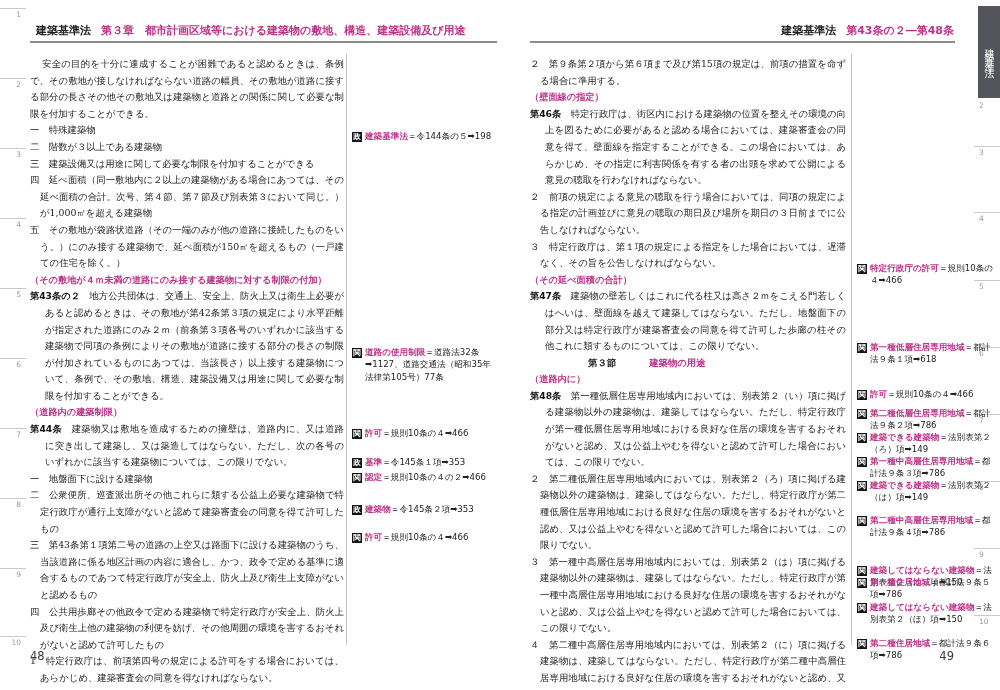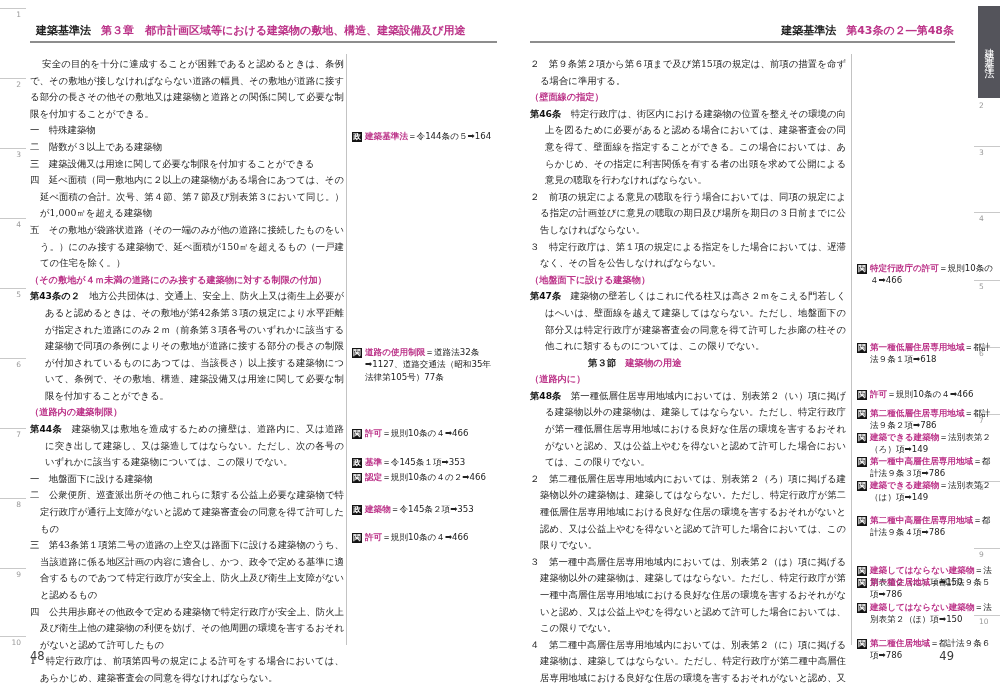--- a/index.html
+++ b/index.html
@@ -20,21 +20,21 @@
   .txt{position:absolute;top:56px;font-size:9.4px;line-height:16.6px;text-align:justify;}
   .txt>div{margin:0;}
   .cont{text-indent:12px;}
   .cap{color:#bc3489;font-weight:bold;font-family:Liberation Serif, serif;font-size:9.2px;}
   .art{padding-left:15px;text-indent:-15px;}
   .art b{font-family:"DejaVu Sans","Liberation Sans",sans-serif;font-size:9.2px;color:#111;}
   .par{margin-left:5px;padding-left:10px;text-indent:-10px;}
   .itm{margin-left:9px;padding-left:10px;text-indent:-10px;}
   .sec{padding-left:58px;font-weight:bold;font-family:"DejaVu Sans","Liberation Sans",sans-serif;font-size:9.4px;}
   .sec .snum{color:#222;margin-right:9px;}
-  .sec .sttl{color:#bc3489;}
+  .sec .sttl{color:#bc3489;margin-left:24px;}
   
   .vline{position:absolute;top:54px;height:591px;width:1px;background:#c3c3c3;}
   
   .notes{position:absolute;top:0;height:690px;}
   .note{position:absolute;left:0;right:0;font-family:"DejaVu Sans","Liberation Sans",sans-serif;
         font-size:8.6px;line-height:12.4px;padding-left:13px;text-indent:-13px;text-align:left;}
   .nicon{display:inline-block;width:10px;height:10px;background:#141414;color:#ffffff;
          font-size:7.5px;line-height:10px;text-align:center;margin-right:3px;text-indent:0;
          vertical-align:0.5px;font-weight:bold;}
   .nlabel{color:#bc3489;font-weight:bold;}
@@ -144,21 +144,21 @@
     <div class="itm">三　第43条第１項第二号の道路の上空又は路面下に設ける建築物のうち、当該道路に係る地区計画の内容に適合し、かつ、政令で定める基準に適合するものであつて特定行政庁が安全上、防火上及び衛生上支障がないと認めるもの</div>
     <div class="itm">四　公共用歩廊その他政令で定める建築物で特定行政庁が安全上、防火上及び衛生上他の建築物の利便を妨げ、その他周囲の環境を害するおそれがないと認めて許可したもの</div>
     <div class="par">1　特定行政庁は、前項第四号の規定による許可をする場合においては、あらかじめ、建築審査会の同意を得なければならない。</div>
     <div class="cap">（私道の変更又は廃止の制限）</div>
 
   </div>
 
   <div class="vline" style="left:346px"></div>
 
   <div class="notes" style="left:352px;width:146px">
-    <div class="note" style="top:130px"><span class="nicon">政</span><span class="nlabel">建築基準法</span><span class="nrest">＝令144条の５➡164</span></div>
+    <div class="note" style="top:130px"><span class="nicon">政</span><span class="nlabel">建築基準法</span><span class="nrest">＝令144条の５➡198</span></div>
     <div class="note" style="top:346px"><span class="nicon">関</span><span class="nlabel">道路の使用制限</span><span class="nrest">＝道路法32条➡1127、道路交通法（昭和35年法律第105号）77条</span></div>
     <div class="note" style="top:427px"><span class="nicon">関</span><span class="nlabel">許可</span><span class="nrest">＝規則10条の４➡466</span></div>
     <div class="note" style="top:456px"><span class="nicon">政</span><span class="nlabel">基準</span><span class="nrest">＝令145条１項➡353</span></div>
     <div class="note" style="top:471px"><span class="nicon">関</span><span class="nlabel">認定</span><span class="nrest">＝規則10条の４の２➡466</span></div>
     <div class="note" style="top:503px"><span class="nicon">政</span><span class="nlabel">建築物</span><span class="nrest">＝令145条２項➡353</span></div>
     <div class="note" style="top:531px"><span class="nicon">関</span><span class="nlabel">許可</span><span class="nrest">＝規則10条の４➡466</span></div>
   </div>
 
   <div class="pg" style="left:30px">48</div>
 
@@ -166,21 +166,21 @@
     <span class="law">建築基準法</span><span class="mg">第43条の２―第48条</span>
   </div>
   <div class="rule" style="left:530px;width:425px"></div>
 
   <div class="txt" style="left:530px;width:316px">
     <div class="par">２　第９条第２項から第６項まで及び第15項の規定は、前項の措置を命ずる場合に準用する。</div>
     <div class="cap">（壁面線の指定）</div>
     <div class="art"><b>第46条</b><span>　特定行政庁は、街区内における建築物の位置を整えその環境の向上を図るために必要があると認める場合においては、建築審査会の同意を得て、壁面線を指定することができる。この場合においては、あらかじめ、その指定に利害関係を有する者の出頭を求めて公開による意見の聴取を行わなければならない。</span></div>
     <div class="par">２　前項の規定による意見の聴取を行う場合においては、同項の規定による指定の計画並びに意見の聴取の期日及び場所を期日の３日前までに公告しなければならない。</div>
     <div class="par">３　特定行政庁は、第１項の規定による指定をした場合においては、遅滞なく、その旨を公告しなければならない。</div>
-    <div class="cap">（地盤面下に設ける建築物）</div>
+    <div class="cap">（その延べ面積の合計）</div>
     <div class="art"><b>第47条</b><span>　建築物の壁若しくはこれに代る柱又は高さ２ｍをこえる門若しくはへいは、壁面線を越えて建築してはならない。ただし、地盤面下の部分又は特定行政庁が建築審査会の同意を得て許可した歩廊の柱その他これに類するものについては、この限りでない。</span></div>
     <div class="sec"><span class="snum">第３節</span><span class="sttl">建築物の用途</span></div>
     <div class="cap">（道路内に）</div>
     <div class="art"><b>第48条</b><span>　第一種低層住居専用地域内においては、別表第２（い）項に掲げる建築物以外の建築物は、建築してはならない。ただし、特定行政庁が第一種低層住居専用地域における良好な住居の環境を害するおそれがないと認め、又は公益上やむを得ないと認めて許可した場合においては、この限りでない。</span></div>
     <div class="par">２　第二種低層住居専用地域内においては、別表第２（ろ）項に掲げる建築物以外の建築物は、建築してはならない。ただし、特定行政庁が第二種低層住居専用地域における良好な住居の環境を害するおそれがないと認め、又は公益上やむを得ないと認めて許可した場合においては、この限りでない。</div>
     <div class="par">３　第一種中高層住居専用地域内においては、別表第２（は）項に掲げる建築物以外の建築物は、建築してはならない。ただし、特定行政庁が第一種中高層住居専用地域における良好な住居の環境を害するおそれがないと認め、又は公益上やむを得ないと認めて許可した場合においては、この限りでない。</div>
     <div class="par">４　第二種中高層住居専用地域内においては、別表第２（に）項に掲げる建築物は、建築してはならない。ただし、特定行政庁が第二種中高層住居専用地域における良好な住居の環境を害するおそれがないと認め、又は公益上やむを得ないと認めて許可した場合においては、この限りでない。</div>
 
   </div>
 

